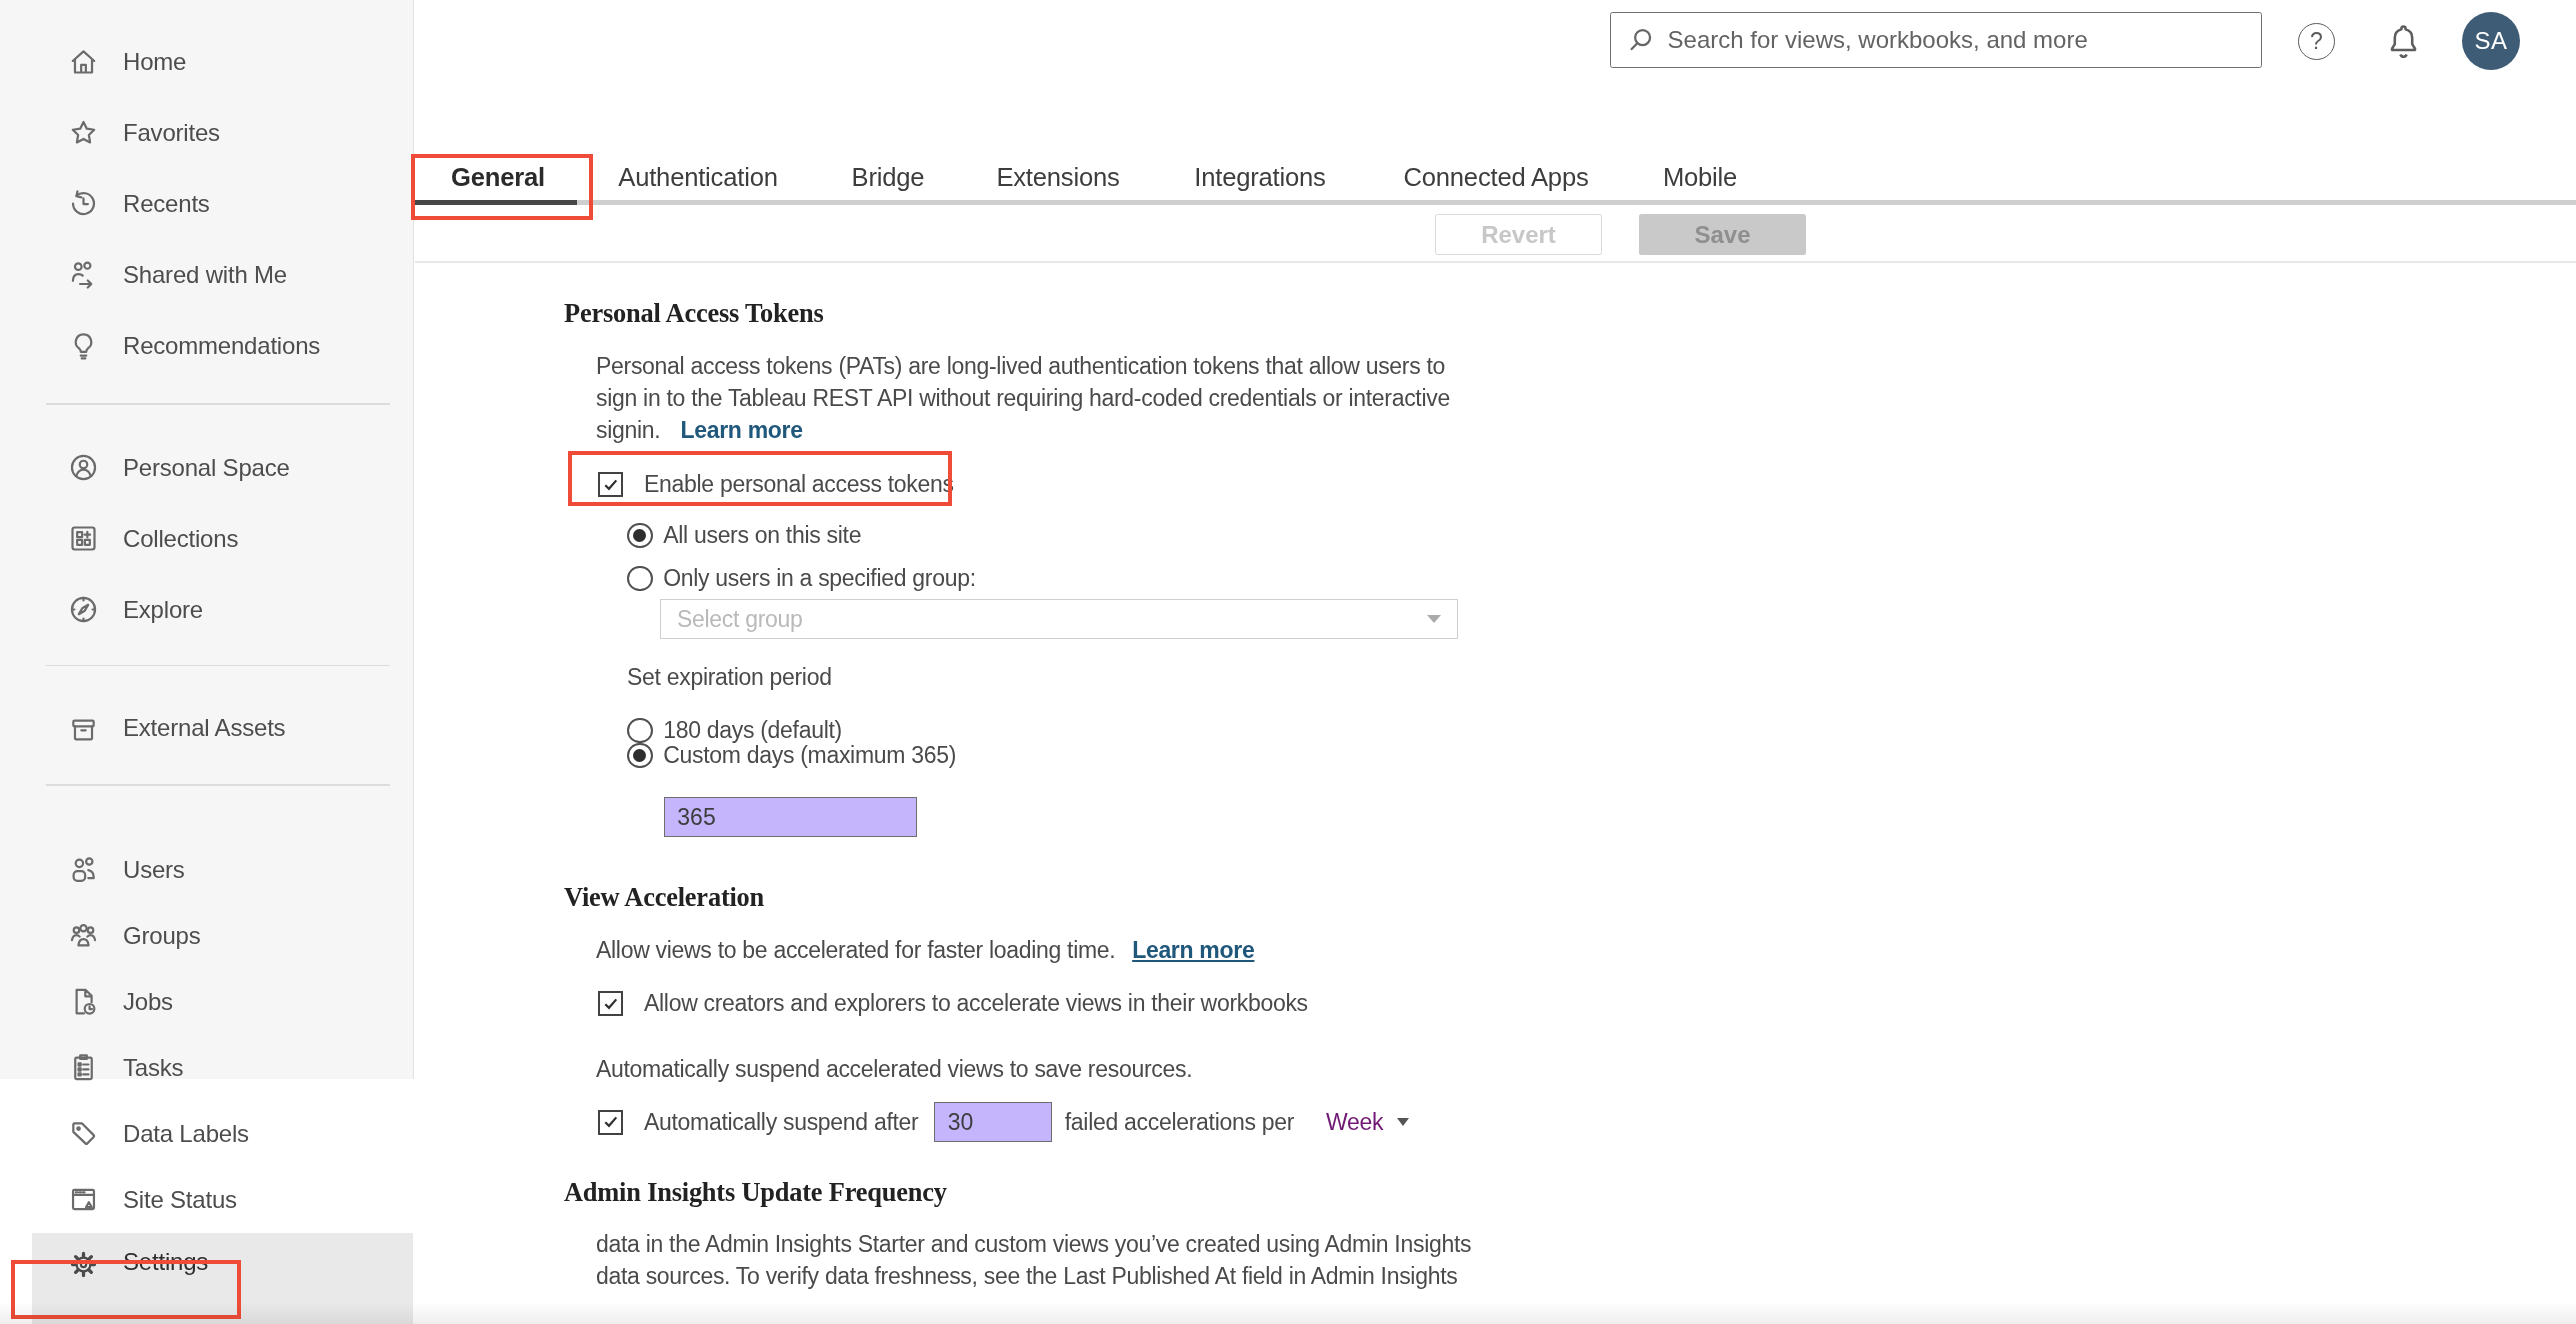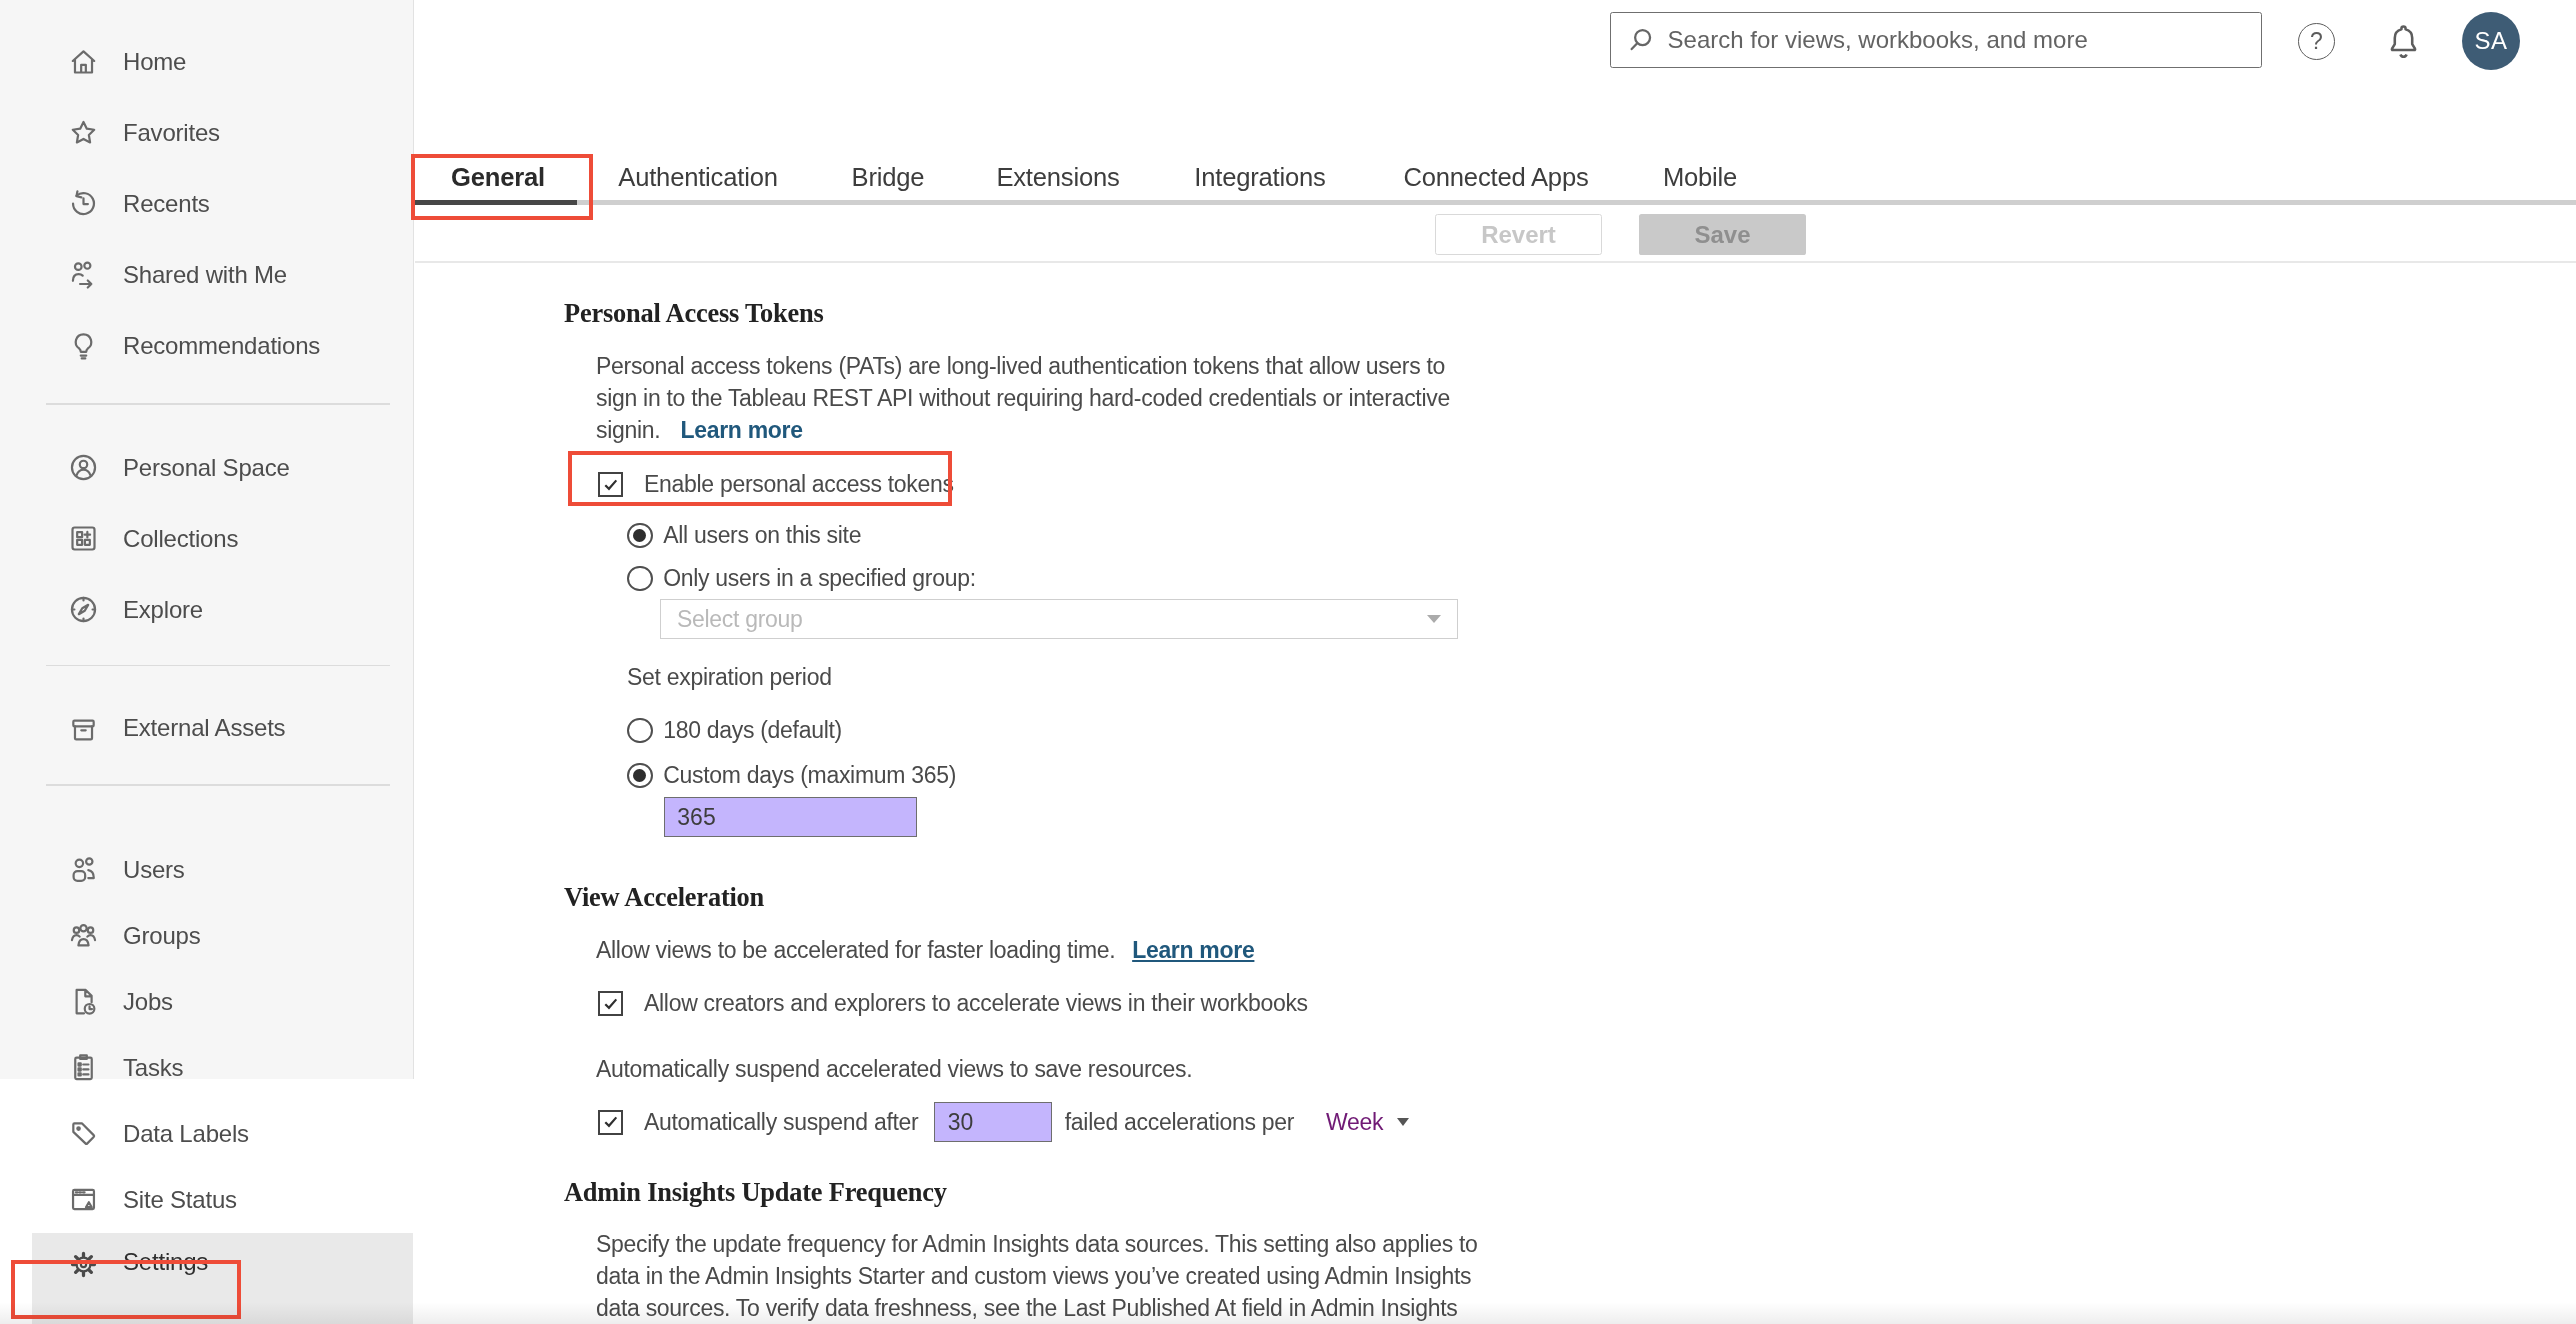--- a/index.html
+++ b/index.html
@@ -309,21 +309,21 @@
     <span class="ph">Select group</span>
     <span class="caret-lg"></span>
   </div>
 
   <div class="content-text" style="left:627px; top:664px">Set expiration period</div>
 
   <div class="row" style="left:627px; top:717px">
     <div class="radio"></div>
     <span class="ctl-label">180 days (default)</span>
   </div>
-  <div class="row" style="left:627px; top:762px">
+  <div class="row" style="left:627px; top:742px">
     <div class="radio on"></div>
     <span class="ctl-label">Custom days (maximum 365)</span>
   </div>
   <input id="days-input" class="txt-input" type="text" value="365" style="">
 
   <div class="sec-title" style="left:564px; top:882px">View Acceleration</div>
   <div class="content-text" style="left:596px; top:937px">
     <span>Allow views to be accelerated for faster loading time.</span>
     <a class="link u" style="margin-left:10.6px">Learn more</a>
   </div>
@@ -349,21 +349,20 @@
     <input id="suspend-input" class="txt-input" type="text" value="30" style="">
     <span class="ctl-label" style="margin-left:12.3px">failed accelerations per</span>
     <div id="week-dd">
       <span class="wk">Week</span>
       <span class="caret-sm"></span>
     </div>
   </div>
 
   <div class="sec-title" style="left:564px; top:1177px">Admin Insights Update Frequency</div>
   <div class="para" style="left:596px; top:1228px">
-    <div>Specify the update frequency for Admin Insights data sources. This setting also applies to</div>
     <div>data in the Admin Insights Starter and custom views you’ve created using Admin Insights</div>
     <div>data sources. To verify data freshness, see the Last Published At field in Admin Insights</div>
   </div>
 
   <div id="hl-general" class="hl"></div>
   <div id="hl-enable" class="hl"></div>
   <div id="hl-settings" class="hl"></div>
 
   <div id="bottom-fade"></div>
 </div>

